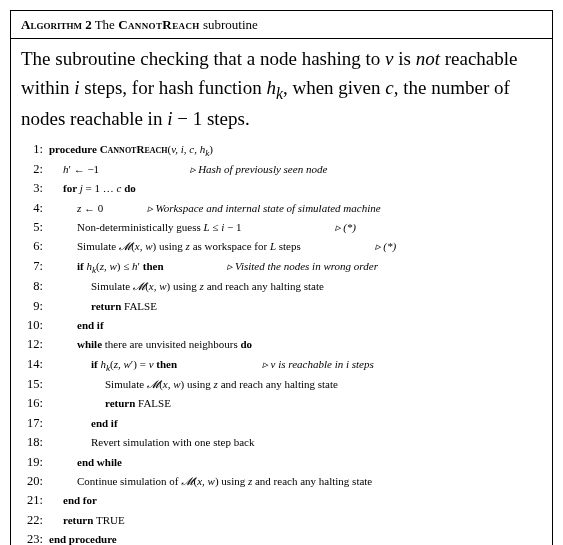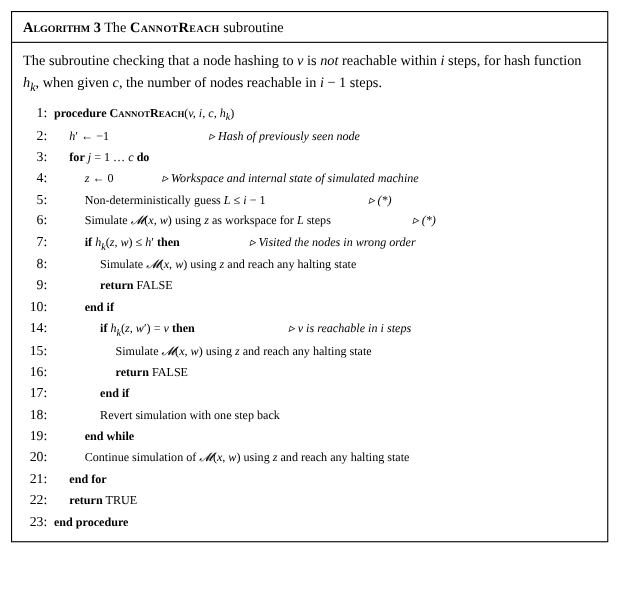--- a/index.html
+++ b/index.html
@@ -40,21 +40,21 @@
       font-variant: small-caps;
       font-weight: bold;
       letter-spacing: 0.03em;
     }
 
     .algorithm-body {
       padding: 6px 10px 8px 10px;
     }
 
     .description {
-      font-size: 13px;
+      font-size: 19px;
       line-height: 1.5;
       margin-bottom: 6px;
     }
 
     .description em {
       font-style: italic;
     }
 
     .code-block {
       font-size: 12.5px;
@@ -104,21 +104,21 @@
     .indent1 { padding-left: 14px; }
     .indent2 { padding-left: 28px; }
     .indent3 { padding-left: 42px; }
     .indent4 { padding-left: 56px; }
   </style>
 </head>
 <body>
 
 <div class="algorithm-box">
   <div class="algorithm-header">
-    <span class="algo-label">Algorithm 3</span>
+    <span class="algo-label">Algorithm 2</span>
     The <span class="algo-name">CannotReach</span> subroutine
   </div>
   <div class="algorithm-body">
     <div class="description">
       The subroutine checking that a node hashing to <span class="math">v</span> is <em>not</em> reachable within <span class="math">i</span> steps, for
       hash function <span class="math">h<sub>k</sub></span>, when given <span class="math">c</span>, the number of nodes reachable in <span class="math">i</span> − 1 steps.
     </div>
 
     <div class="code-block">
 
@@ -166,20 +166,24 @@
         <span class="line-num">9:</span>
         <span class="line-content indent3"><span class="kw">return</span> FALSE</span>
       </div>
 
       <div class="code-line">
         <span class="line-num">10:</span>
         <span class="line-content indent2"><span class="kw">end if</span></span>
       </div>
 
 
+      <div class="code-line">
+        <span class="line-num">12:</span>
+        <span class="line-content indent2"><span class="kw">while</span> there are unvisited neighbours <span class="kw">do</span></span>
+      </div>
 
 
       <div class="code-line">
         <span class="line-num">14:</span>
         <span class="line-content indent3"><span class="kw">if</span> <span class="math">h<sub>k</sub></span>(<span class="math">z, w</span>′) = <span class="math">v</span> <span class="kw">then</span> &nbsp;&nbsp;&nbsp;&nbsp;&nbsp;&nbsp;&nbsp;&nbsp;&nbsp;&nbsp;&nbsp;&nbsp;&nbsp;&nbsp;&nbsp;&nbsp;&nbsp;&nbsp;&nbsp;&nbsp;&nbsp;&nbsp;&nbsp;&nbsp;&nbsp;&nbsp;&nbsp;&nbsp;&nbsp;&nbsp;<span class="comment">▹ <span class="math">v</span> is reachable in <span class="math">i</span> steps</span></span>
       </div>
 
       <div class="code-line">
         <span class="line-num">15:</span>
         <span class="line-content indent4">Simulate <span class="math">𝓜</span>(<span class="math">x, w</span>) using <span class="math">z</span> and reach any halting state</span>

